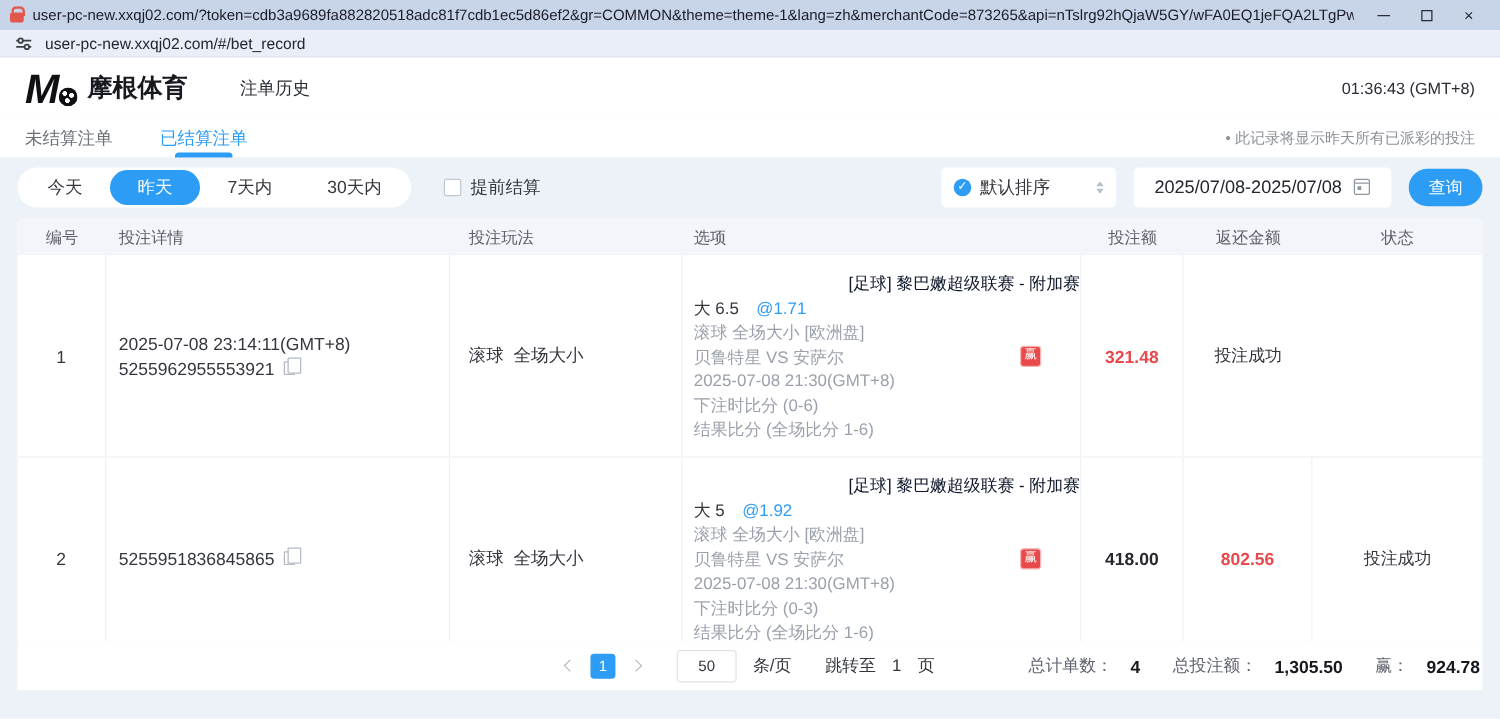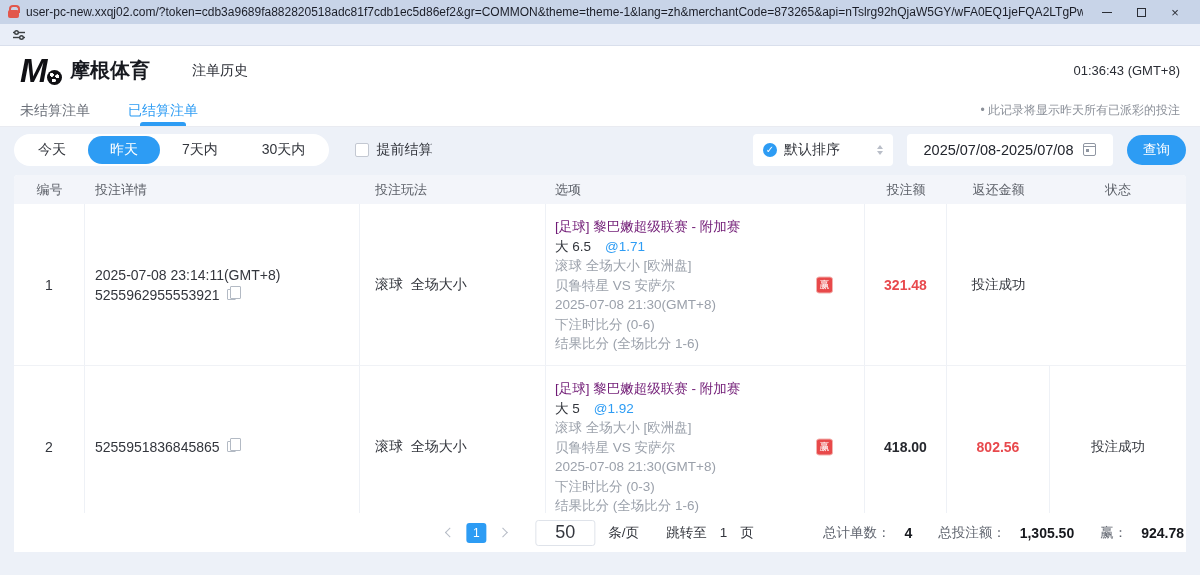--- a/index.html
+++ b/index.html
@@ -75,36 +75,36 @@
   .trow-0 { height:162px; } .trow-1 { height:162px; }
   .td { border-right:1px solid #eef1f6; display:flex; }
   .td:last-child { border-right:none; }
   .td-no { align-items:center; justify-content:center; font-size:14px; color:#33363d; }
   .td-detail { flex-direction:column; justify-content:center; padding-left:10px; gap:4px; font-size:14px; color:#33363d; }
   .bet-id-line { display:flex; align-items:center; }
   .copy-icon { display:inline-block; width:9px; height:11px; border:1px solid #b3bac4; border-radius:1px; background:#fff; position:relative; margin-left:7px; cursor:pointer; }
   .copy-icon::before { content:""; position:absolute; left:2px; top:-4px; width:9px; height:11px; border:1px solid #b3bac4; border-radius:1px; background:#fff; }
   .td-play { align-items:center; padding-left:15px; font-size:14px; color:#33363d; white-space:pre; }
   .td-opts { flex-direction:column; padding:13px 0 0 9px; position:relative; font-size:13.5px; line-height:19.5px; }
-  .opt-league { color:#701a75; }
+  .opt-league { color:#0f172a;text-align:right; }
   .opt-pick-line { color:#33363d; }
   .opt-odds { color:#2d9cf4; margin-left:14px; }
   .opt-gray { color:#9ba1ab; }
   .win-badge { position:absolute; right:31px; top:50%; transform:translateY(-50%); width:17px; height:17px; background:#e8494a; border:1px solid #f2b4b0; border-radius:3px; color:#fff; font-size:10px; display:flex; align-items:center; justify-content:center; }
   .td-stake { align-items:center; justify-content:center; font-size:14px; font-weight:bold; color:#26282e; }
   .td-return { align-items:center; justify-content:center; font-size:14px; font-weight:bold; color:#e8494d; }
   .td-status { align-items:center; justify-content:center; font-size:13.5px; color:#33363d; }
 
   
   .footer { position:relative; margin:0 14px; background:#fff; height:39px; }
   .pager { position:absolute; left:50%; top:50%; transform:translate(-50%,-50%); display:flex; align-items:center; gap:13px; }
   .chev { width:7px; height:7px; border-left:1.5px solid #b6bcc6; border-bottom:1.5px solid #b6bcc6; display:inline-block; cursor:pointer; }
   .chev.left { transform:rotate(45deg); } .chev.right { transform:rotate(225deg); }
   .page-cur { width:20px; height:20px; background:#2d9cf4; border-radius:3px; color:#fff; font-size:12px; display:flex; align-items:center; justify-content:center; cursor:pointer; }
-  .psize-input { width:60px; height:26px; border:1px solid #dfe3ea; border-radius:3px; text-align:center; font-size:18px; color:#33363d; margin-left:16px; font-family:inherit; }
+  .psize-input { width:48px; height:26px; border:1px solid #dfe3ea; border-radius:3px; text-align:center; font-size:12px; color:#33363d; margin-left:16px; font-family:inherit; }
   .pager-label { font-size:13.5px; color:#33363d; }
   .jump-label { margin-left:14px; }
   .jump-val { font-size:13.5px; color:#33363d; }
   .summary { position:absolute; right:2px; top:50%; transform:translateY(-50%); display:flex; align-items:center; gap:14px; }
   .sum-label { font-size:13.5px; color:#5f646e; }
   .sum-val { font-size:14px; font-weight:bold; color:#16181d; margin-right:12px; }
   .sum-val.last { margin-right:0; }
 </style>
 </head>
 <body>
@@ -125,20 +125,21 @@
 
 <div class="urlbar">
   <svg class="tune-icon" width="14" height="14" viewBox="0 0 14 14">
     <g stroke="#3c4043" stroke-width="1.4" fill="none">
       <line x1="1" y1="4.5" x2="13" y2="4.5"></line>
       <line x1="1" y1="9.5" x2="13" y2="9.5"></line>
     </g>
     <circle cx="4.5" cy="4.5" r="1.8" fill="#e9eef8" stroke="#3c4043" stroke-width="1.4"></circle>
     <circle cx="9.5" cy="9.5" r="1.8" fill="#e9eef8" stroke="#3c4043" stroke-width="1.4"></circle>
   </svg>
+  <span class="url-text">user-pc-new.xxqj02.com/#/bet_record</span>
 </div>
 
 <div class="app-header">
   <span class="logo">
     <span class="logo-m">M</span>
     <span class="logo-ball"></span>
   </span>
   <span class="brand">摩根体育</span>
   <span class="page-title">注单历史</span>
   <span class="clock">01:36:43 (GMT+8)</span>

